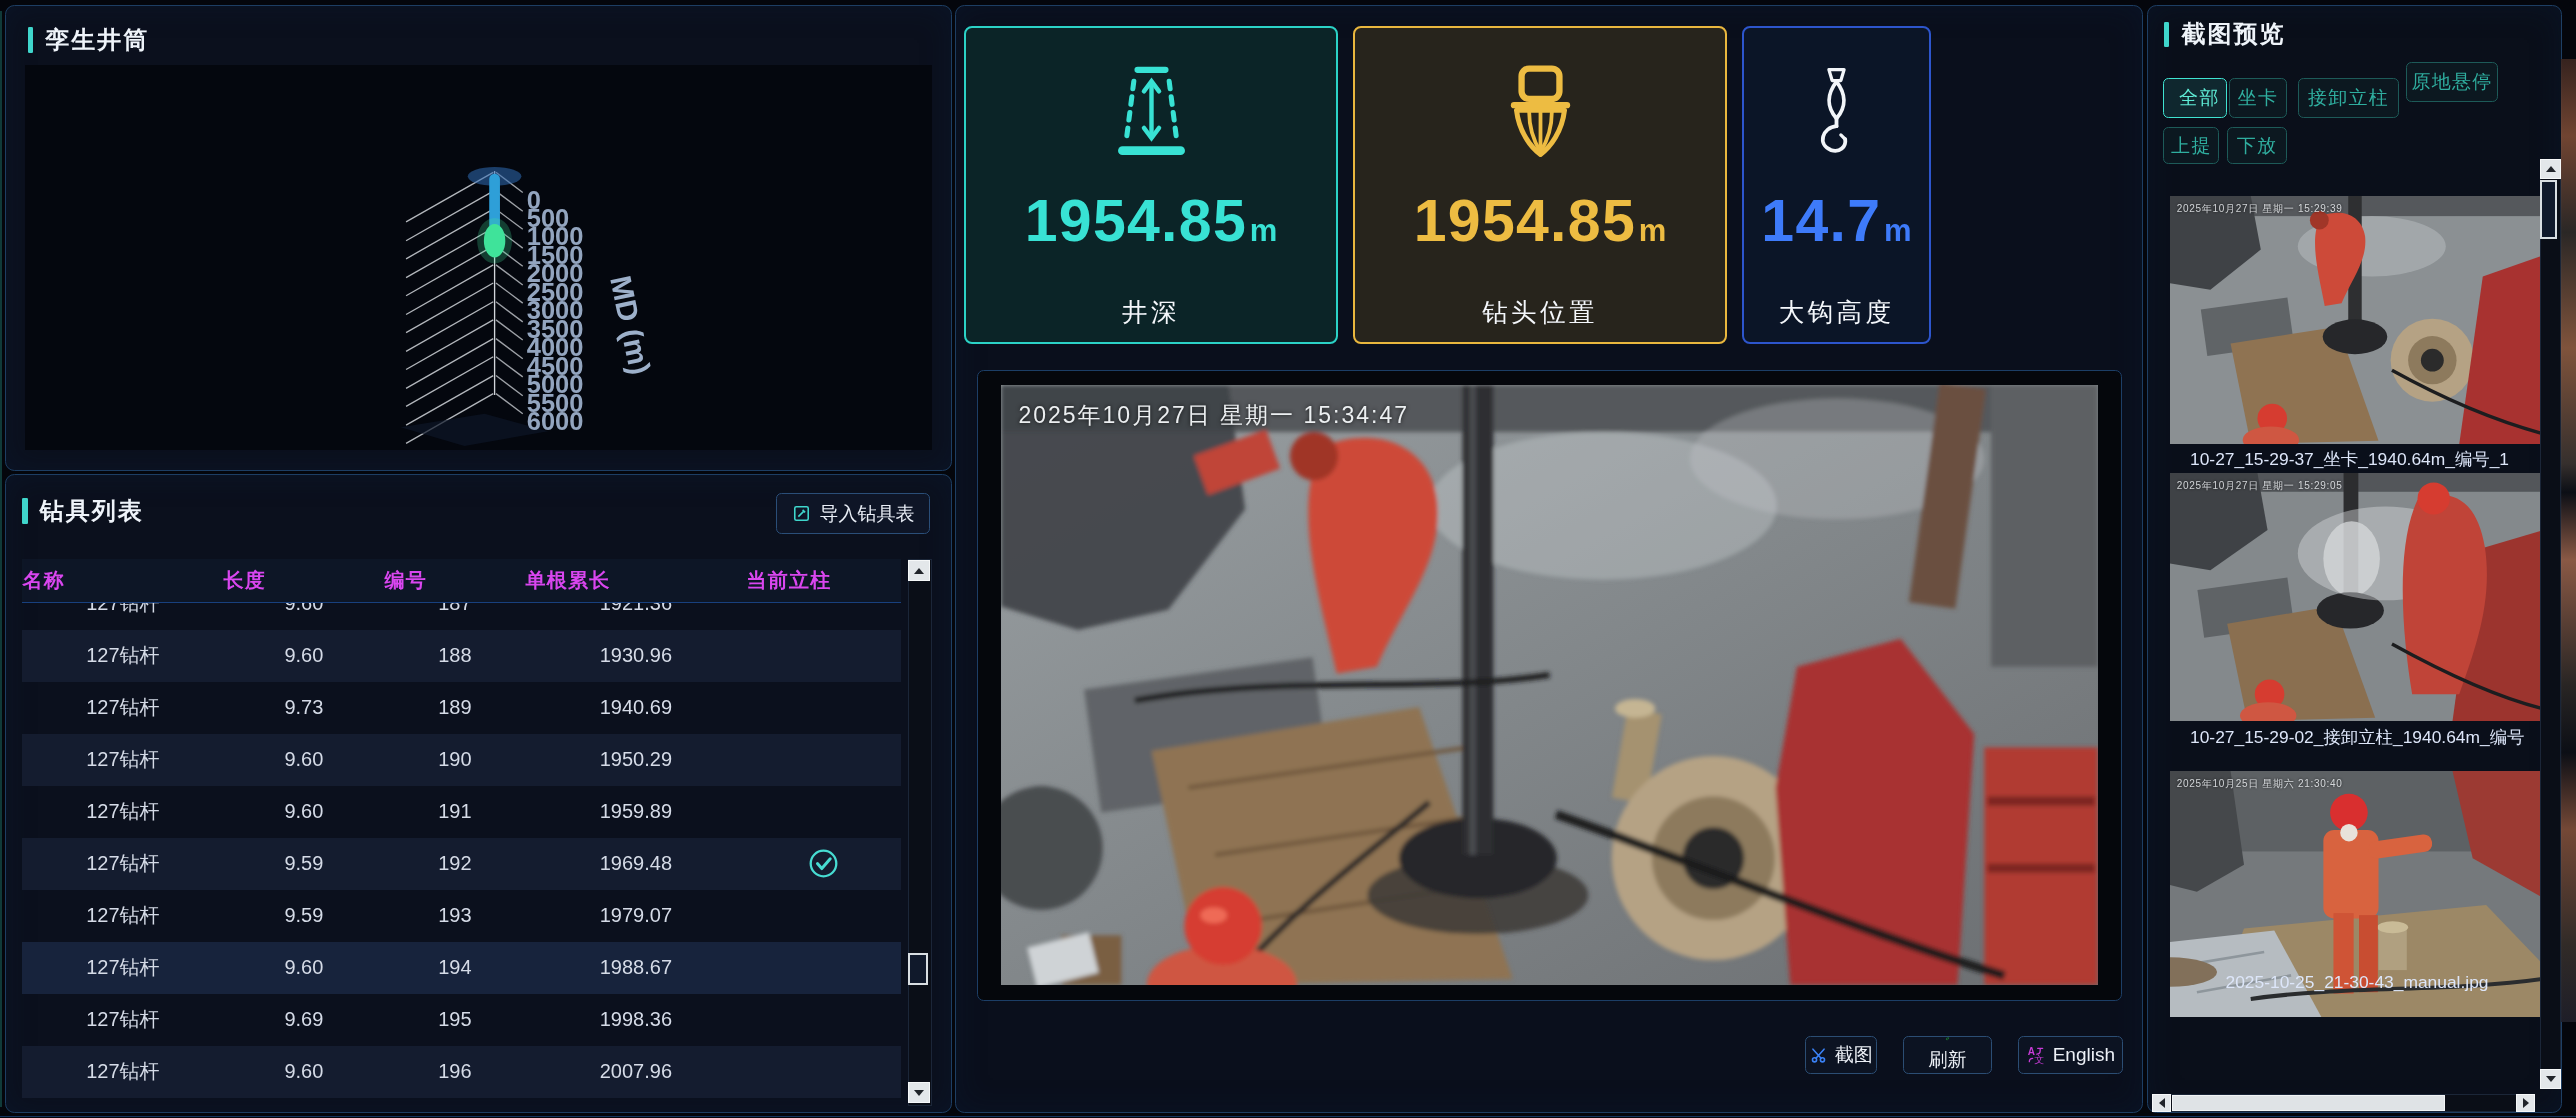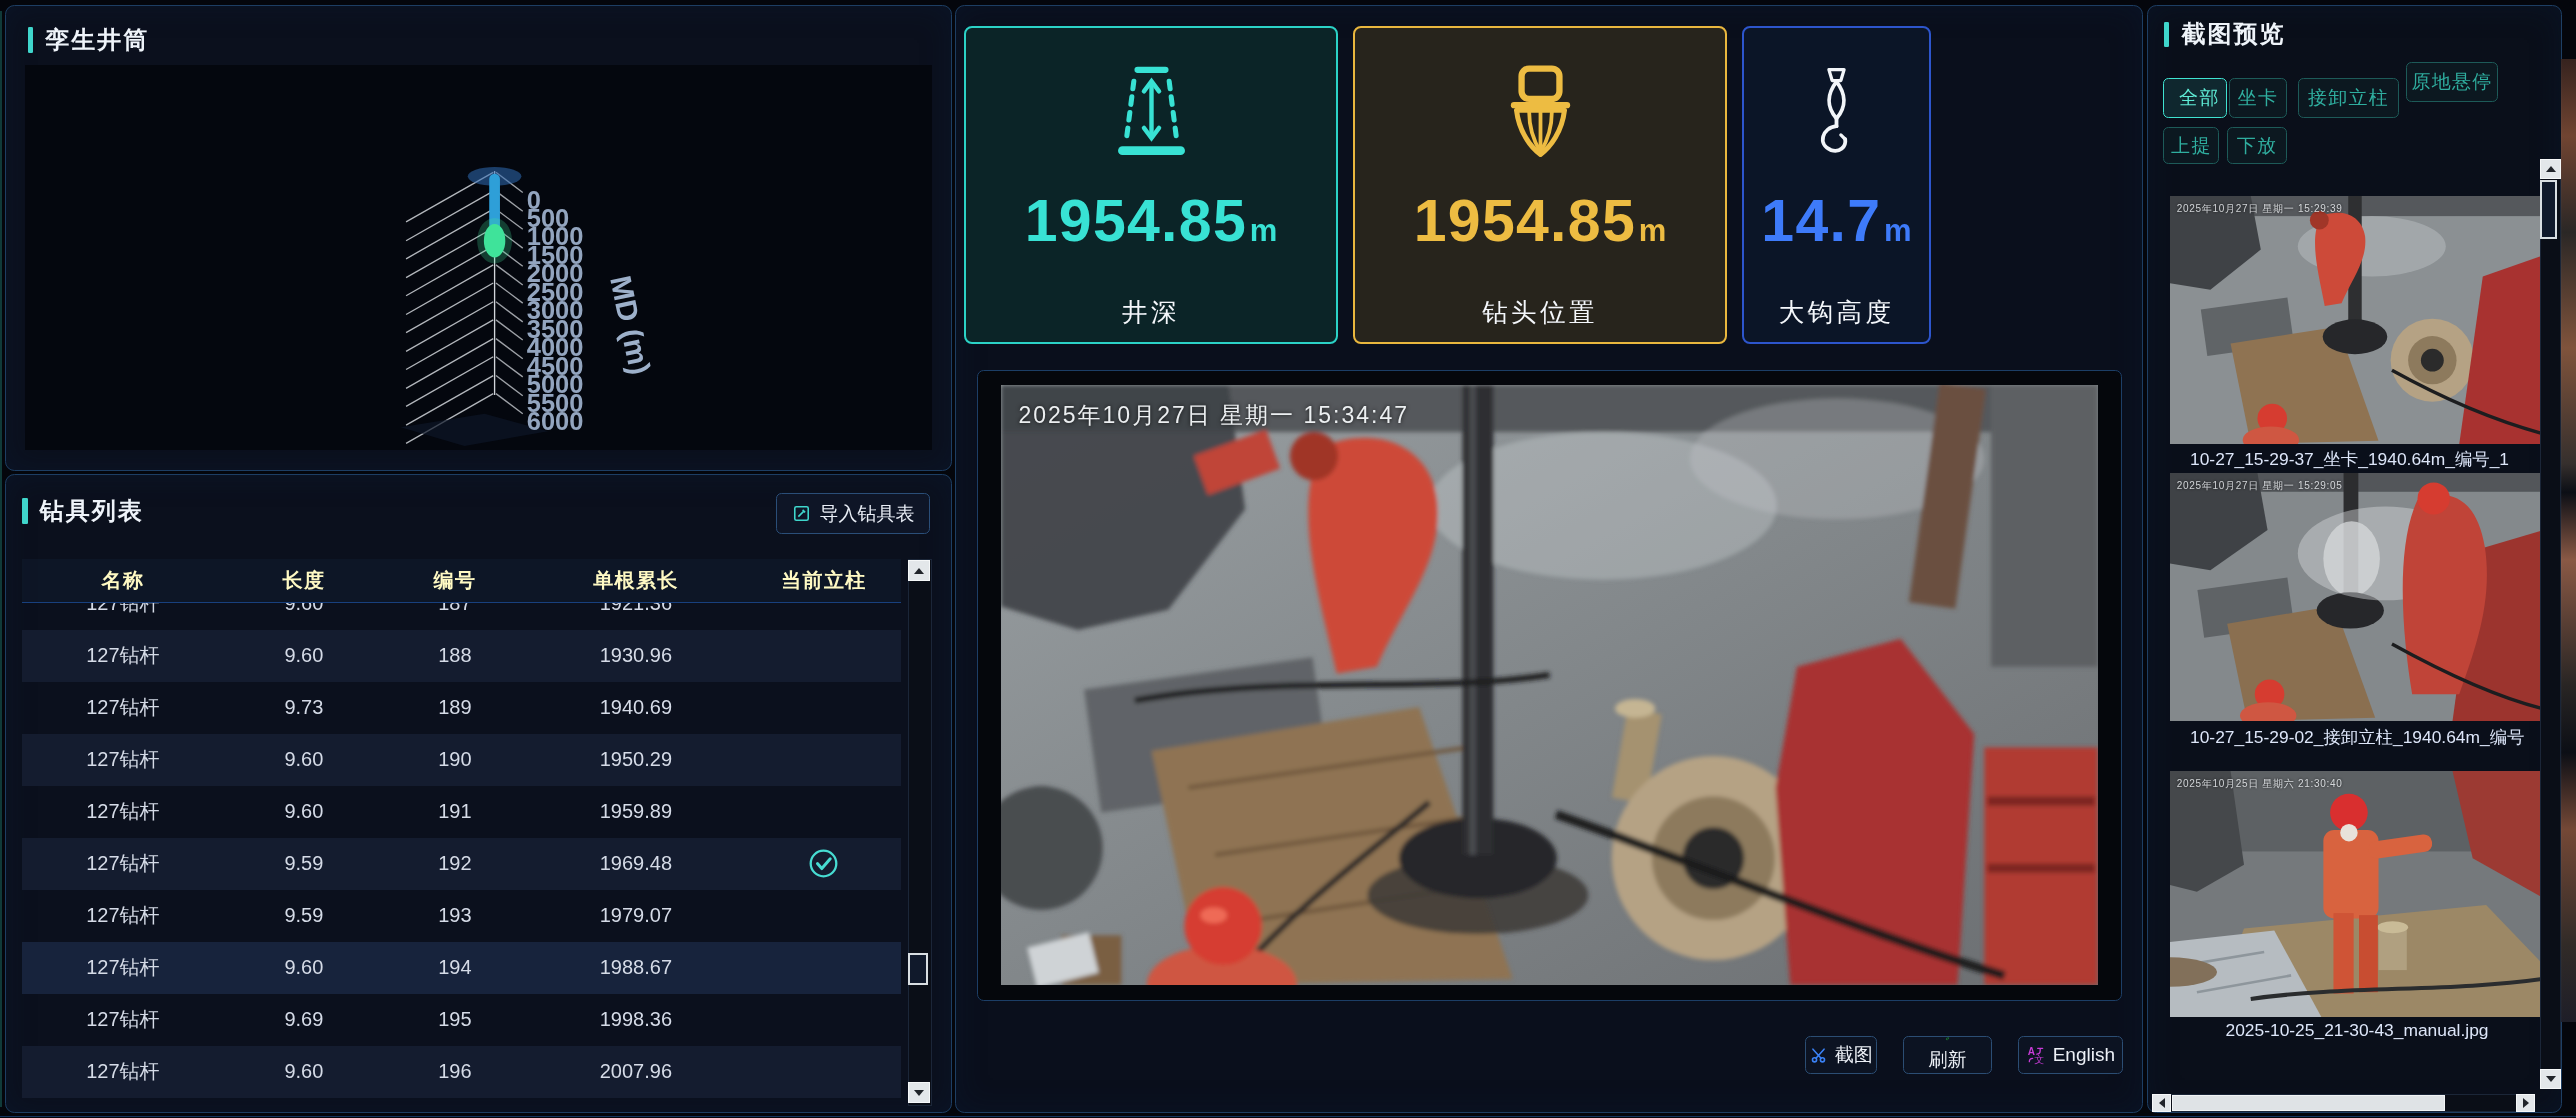--- a/index.html
+++ b/index.html
@@ -9,21 +9,21 @@
   .panel{position:absolute;background:#0b101d;border:1.3px solid #1d3e63;border-radius:9.4px;
          box-shadow:inset 0 0 31px rgba(12,34,66,.28);}
   .sec-title{position:absolute;display:flex;align-items:center;gap:12px;}
   .accent{width:5.4px;height:25.5px;background:#3fd6cc;border-radius:1.3px;}
   .sec-title span{font-size:24px;font-weight:bold;color:#eff4fa;letter-spacing:2px;}
   
   .well-box{position:absolute;left:19px;top:59px;width:907px;height:385px;background:#04070e;}
   
   .grid5{display:grid;grid-template-columns:201px 161px 141px 221px 155px;align-items:center;}
   .thead{position:absolute;left:16px;top:84px;width:879px;height:43px;background:rgba(16,27,46,.55);}
-  .thead div{font-size:20px;font-weight:bold;color:#fef9c3;text-align:center;letter-spacing:1.3px;}
+  .thead div{font-size:20px;font-weight:bold;color:#d946ef;letter-spacing:1.3px;}
   .thead-line{position:absolute;left:16px;top:127px;width:879px;height:1.3px;background:#2160c0;opacity:.6;}
   .tbody{position:absolute;left:16px;top:128px;width:879px;height:499px;overflow:hidden;}
   .trow{height:52px;}
   .trow div{font-size:20px;color:#d5dbe7;text-align:center;}
   .r-light{background:#141c2f;}
   .r-hi{background:#17233c;}
   .cellcheck{display:flex;align-items:center;justify-content:center;}
   
   .sb-track{position:absolute;background:#0a0e17;border:0.7px solid #1b2638;}
   .sb-btn{position:absolute;background:#e3e7ea;border:0.7px solid #f6f8f9;display:flex;align-items:center;justify-content:center;}
@@ -473,21 +473,21 @@
         <rect x="228" y="88" width="82" height="132" rx="16" fill="#d8633f"></rect>
         <rect x="295" y="100" width="95" height="26" rx="12" fill="#d8633f" transform="rotate(-8 340 113)"></rect>
         <rect x="243" y="212" width="30" height="120" fill="#cf5436"></rect>
         <rect x="281" y="215" width="28" height="115" fill="#c84d31"></rect>
         <circle cx="266" cy="62" r="28" fill="#d92f2f"></circle>
         <circle cx="266" cy="92" r="13" fill="#e8e2da"></circle>
         <path d="M120,340 C260,320 420,330 556,310" stroke="#2a2c2e" stroke-width="6" fill="none"></path>
       </svg>
       <div class="ts">2025年10月25日 星期六 21:30:40</div>
     </div>
-    <div class="cap" style="left:22px;top:1014px;text-align:center;">2025-10-25_21-30-43_manual.jpg</div>
+    <div class="cap" style="left:22px;top:966px;text-align:center;">2025-10-25_21-30-43_manual.jpg</div>
 
     <div class="sb-track" style="left:392px;top:153px;width:19px;height:927px;"></div>
     <div class="sb-btn" style="left:392px;top:153px;width:19px;height:17.4px;">
         <div class="tri-up"></div>
       </div>
     <div class="sb-thumb" style="left:392px;top:174px;width:13.4px;height:55px;"></div>
     <div class="sb-btn" style="left:392px;top:1063px;width:19px;height:17.4px;">
         <div class="tri-down"></div>
       </div>
 

